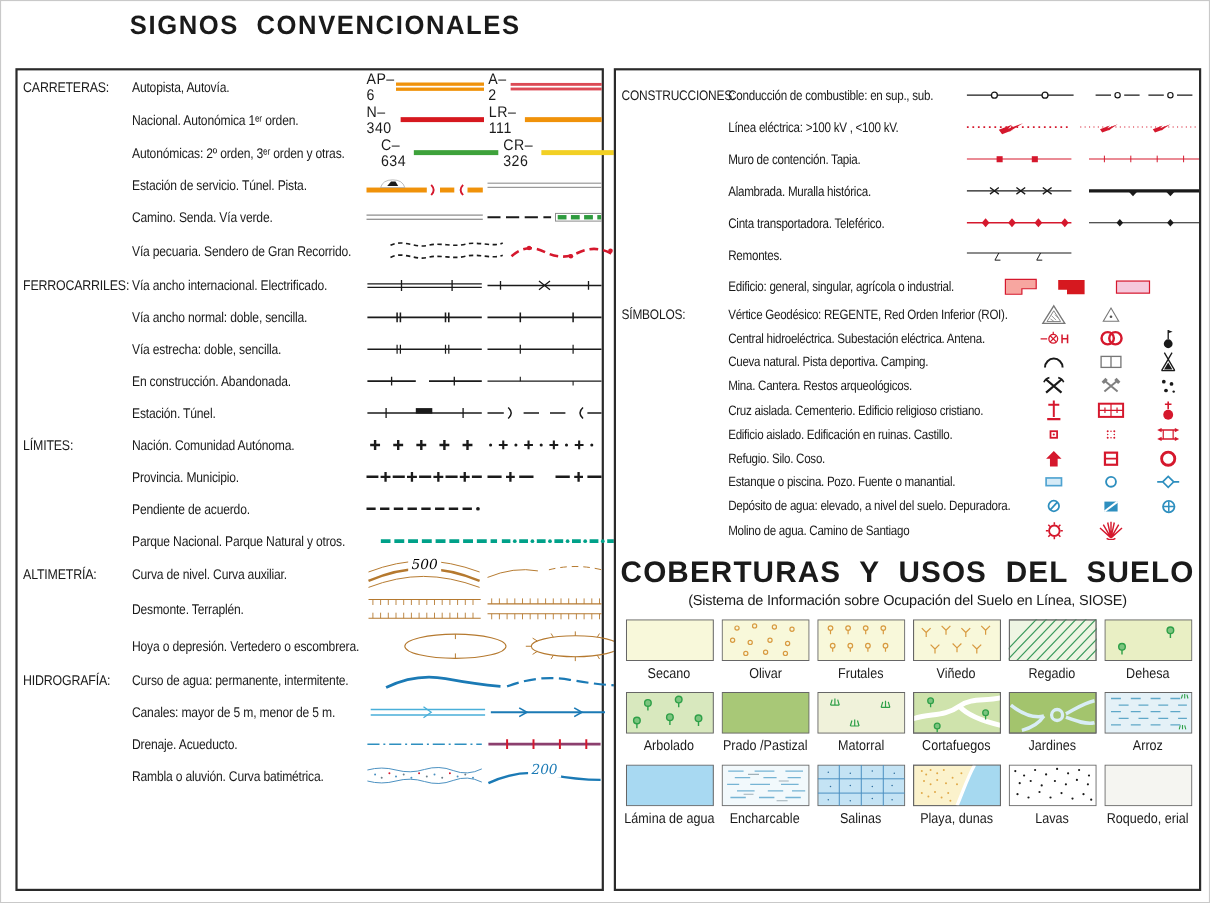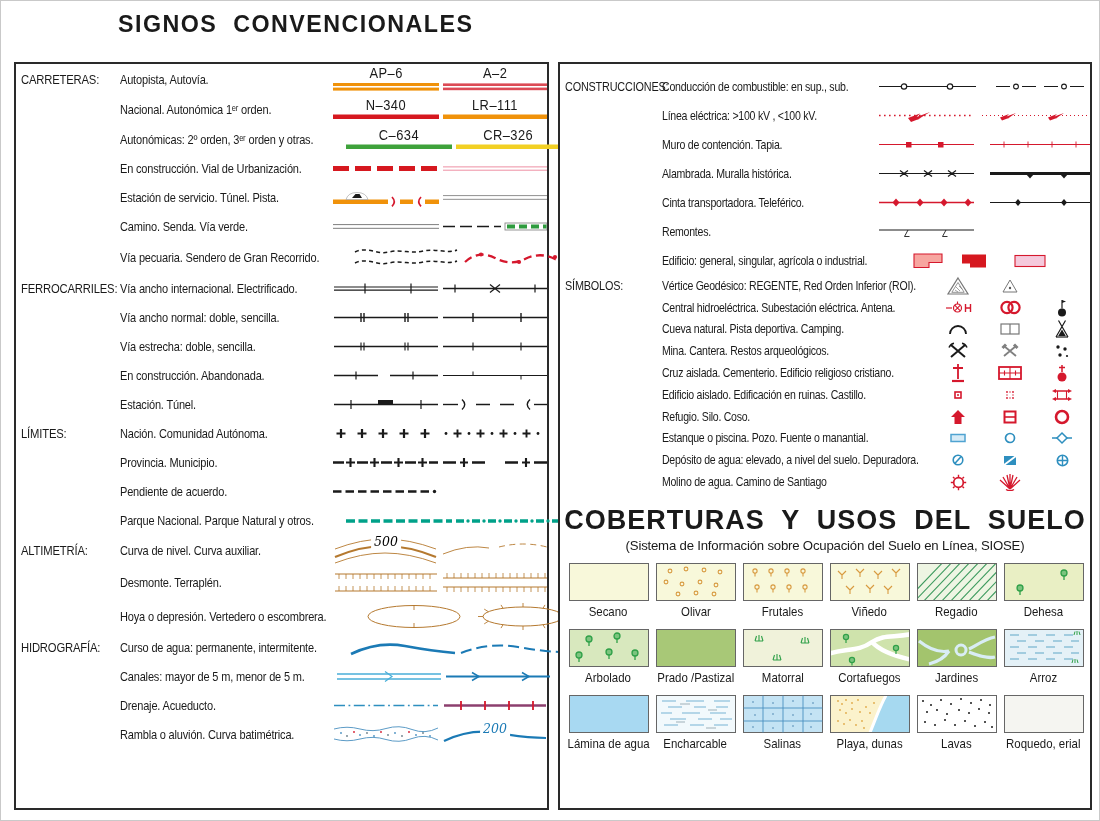--- a/index.html
+++ b/index.html
@@ -9,22 +9,22 @@
   #main-title{position:absolute;left:118px;top:10px;font-size:24px;font-weight:bold;
       letter-spacing:1.5px;white-space:pre;transform:scaleX(.97);transform-origin:left}
   .panel{position:absolute;top:62px;height:748px;border:2px solid #2a2a2a;box-sizing:border-box;background:#fff}
   #left-panel{left:14px;width:535px;padding-top:0}
   #right-panel{left:558px;width:534px;padding-top:8px}
   .lrow,.crow,.srow{display:flex;align-items:center;padding-left:5px}
   .cat{flex:none;width:99px;font-size:12.8px;letter-spacing:-.2px;white-space:nowrap;
        transform:scaleX(.88);transform-origin:left}
   .desc{flex:1;font-size:12.8px;letter-spacing:-.2px;white-space:nowrap;overflow:visible;
        transform:scaleX(.86);transform-origin:left}
-  .sa{flex:none;width:108px;position:relative;display:flex;flex-direction:column;align-items:center;justify-content:center}
-  .sb{flex:none;width:104px;margin-left:3px;position:relative;display:flex;flex-direction:column;align-items:center;justify-content:center}
+  .sa{flex:none;width:108px;position:relative;display:flex;align-items:center;justify-content:center}
+  .sb{flex:none;width:104px;margin-left:3px;position:relative;display:flex;align-items:center;justify-content:center}
   .shield{font-size:14px;letter-spacing:.5px;line-height:1.1;transform:scaleX(.92)}
   svg{display:block}
   .maplabel{position:absolute;font-family:"DejaVu Serif",serif;font-style:italic;font-size:12.5px;
        background:#fff;padding:0 3px;line-height:1}
   .lab500{color:#000000;top:-1px;left:50%;transform:translateX(-50%)}
   .lab100{color:#1b7ab5;top:0;left:50%;transform:translateX(-50%)}
   .crow{height:29px}
   .ccat{flex:none;width:97px;font-size:12.6px;letter-spacing:-.2px;white-space:nowrap;transform:scaleX(.86);transform-origin:left}
   .cdesc{flex:none;width:216px;font-size:12.6px;letter-spacing:-.3px;white-space:nowrap;transform:scaleX(.84);transform-origin:left}
   .csym{flex:none;width:214px}
@@ -91,39 +91,20 @@
         </svg>
     </div>
     <div class="sb">
       <span class="shield">CR–326</span>
       <svg width="104" height="6">
           <rect y="0.5" width="104" height="4.5" fill="#F2D024"></rect>
         </svg>
     </div>
   </div>
 
-  <div class="lrow" style="height:29px">
-    <span class="cat"></span>
-    <span class="desc">En construcción. Vial de Urbanización.</span>
-    <div class="sa">
-      <svg width="106" height="7">
-        <rect x="0" y="1" width="16" height="5" fill="#D6181F"></rect>
-          <rect x="22" y="1" width="16" height="5" fill="#D6181F"></rect>
-        <rect x="44" y="1" width="16" height="5" fill="#D6181F"></rect>
-          <rect x="66" y="1" width="16" height="5" fill="#D6181F"></rect>
-        <rect x="88" y="1" width="16" height="5" fill="#D6181F"></rect>
-        </svg>
-    </div>
-    <div class="sb">
-      <svg width="104" height="7">
-        <rect y="1.2" width="104" height="1.3" fill="#F2A9B8"></rect>
-          <rect y="4.6" width="104" height="1.3" fill="#F2A9B8"></rect>
-        </svg>
-    </div>
-  </div>
 
   <div class="lrow" style="height:29px">
     <span class="cat"></span>
     <span class="desc">Estación de servicio. Túnel. Pista.</span>
     <div class="sa">
       <svg width="106" height="18">
         <rect x="0" y="10.5" width="55" height="4.5" fill="#F0920A"></rect>
         <path d="M13,10.5 Q15,3.5 24,3.5 Q33,3.5 35,10.5 Z" fill="#fff" stroke="#999" stroke-width="0.6"></path>
         <polygon points="19,9 22.5,5 26.5,5 29,9" fill="#1a1a1a"></polygon>
         <path d="M59,8 Q63.5,12.7 59,17.4" stroke="#D5182D" stroke-width="1.7" fill="none"></path>

